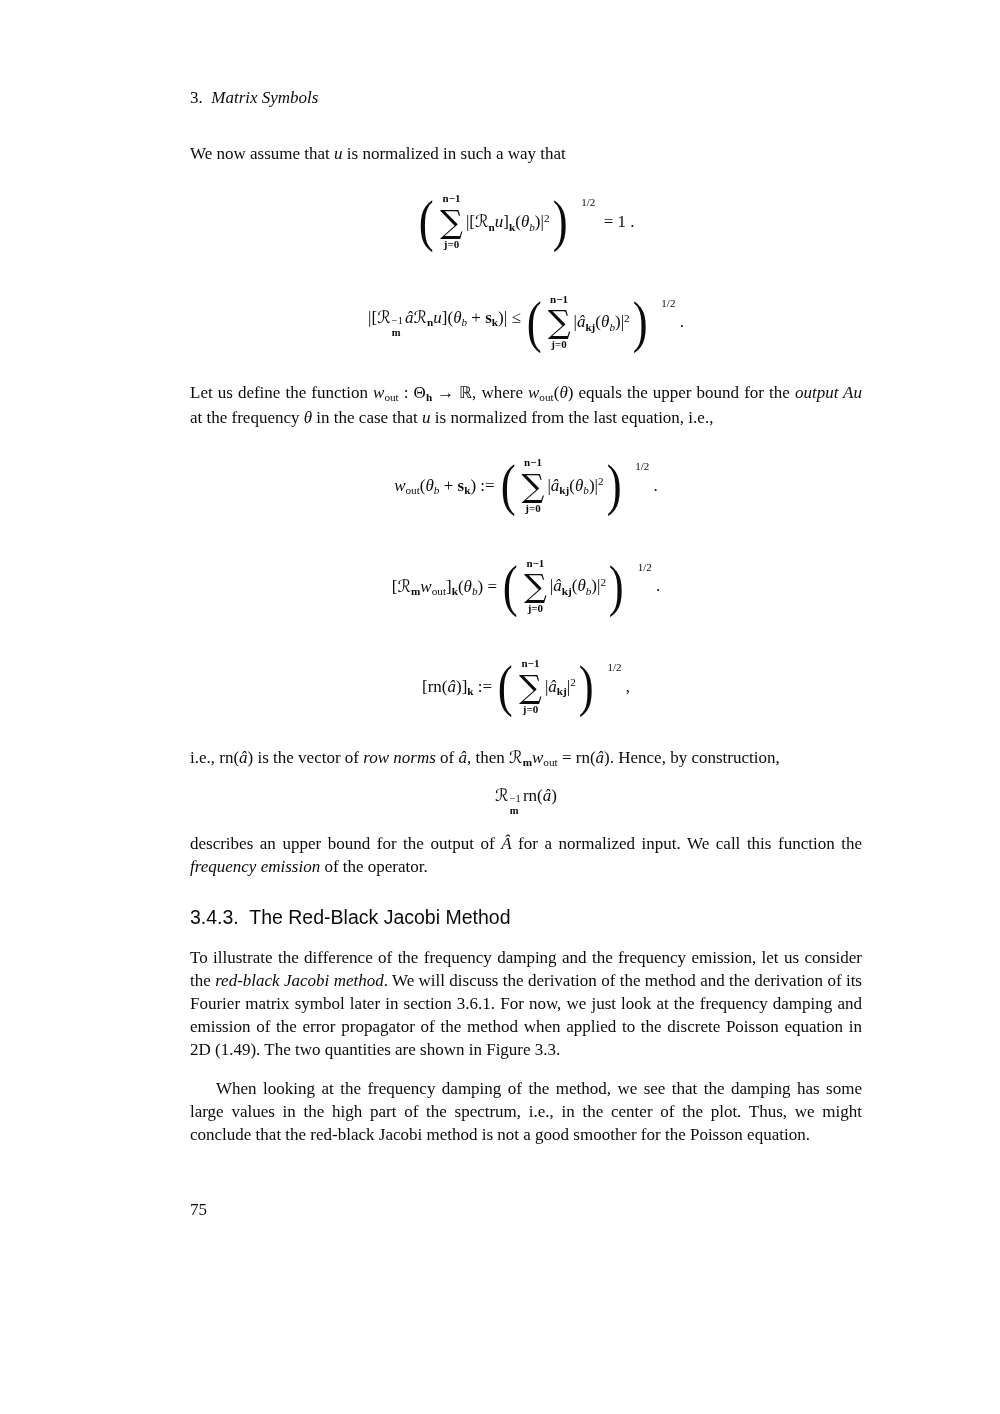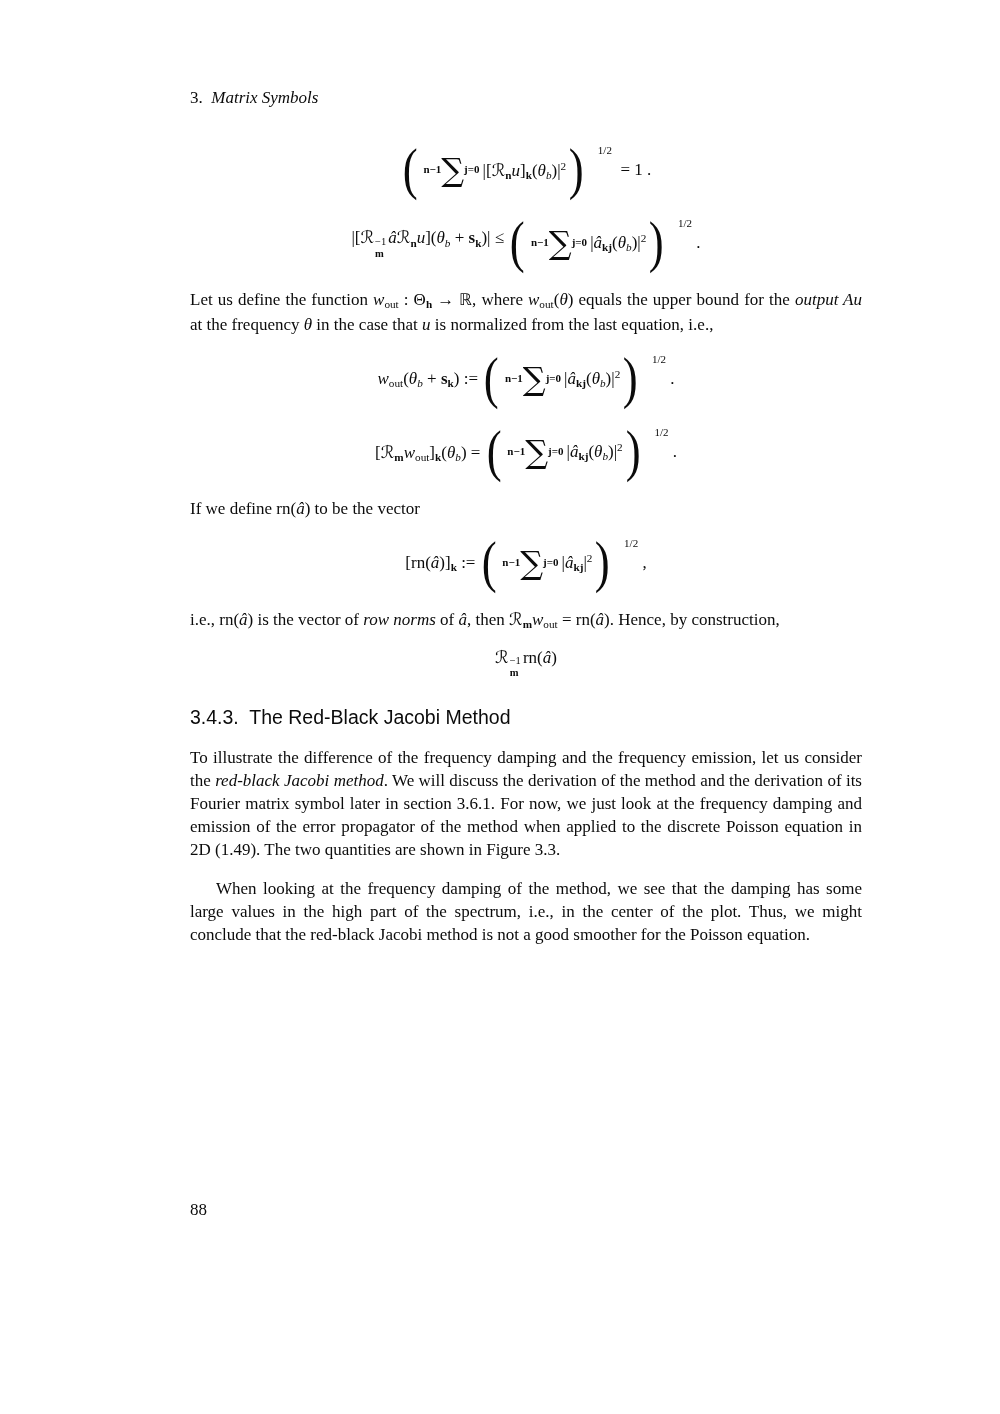--- a/index.html
+++ b/index.html
@@ -12,21 +12,21 @@
   .indent{text-indent:26px;}
   .t-it{font-style:italic;}
   .t-bf{font-weight:bold;}
   .t-cal{font-family:"DejaVu Serif","DejaVu Sans",serif;}
   .t-bb{font-family:"DejaVu Sans","DejaVu Serif",sans-serif;font-size:0.95em;}
   .t-sub{font-size:0.66em;position:relative;bottom:-0.3em;letter-spacing:0;}
   .t-sup{font-size:0.66em;position:relative;top:-0.5em;}
   .eq{display:flex;justify-content:center;align-items:center;font-size:17px;margin:15px 0 17px 0;}
   .eq .tok{white-space:pre;}
   .eq-simple{display:flex;justify-content:center;align-items:center;font-size:17px;margin:14px 0 16px 0;}
-  .sum{display:inline-flex;flex-direction:row;align-items:center;line-height:1;margin:12px 3px;}
+  .sum{display:inline-flex;flex-direction:column;align-items:center;line-height:1;margin:12px 3px;}
   .sum-upper,.sum-lower{font-size:11px;font-weight:bold;line-height:1.25;white-space:pre;}
   .sum-sigma{font-size:32px;line-height:1;font-family:"DejaVu Serif","DejaVu Sans",serif;}
   .bigp{font-size:56px;line-height:0.88;font-weight:400;display:inline-block;transform:scaleX(0.8);}
   .lparen-group{display:inline-flex;margin-right:1px;}
   .rparen-group{display:inline-flex;align-items:flex-start;margin-left:1px;}
   .paren-exp{font-size:11px;position:relative;top:-1px;margin-left:12px;}
   .stack{display:inline-flex;flex-direction:column;align-items:flex-start;font-size:0.62em;
          line-height:1.15;position:relative;top:0.12em;margin:0 2px 0 1px;}
   .stack-sub{font-weight:bold;}
   .section-heading{font-family:"Liberation Sans","DejaVu Sans",sans-serif;font-weight:normal;
@@ -34,20 +34,21 @@
   .page-number{position:absolute;left:190px;top:1200px;font-size:17px;}
 </style>
 </head>
 <body>
 
 <div class="page">
   <div class="content">
 
     <div class="running-header"><span>3.&nbsp; </span><span class="t-it">Matrix Symbols</span></div>
 
+    <p class="para"><span>We now assume that </span><span class="t-it">u</span><span> is normalized in such a way that</span></p>
 
     <div class="eq">
       <span class="tok"></span>
       <span class="lparen-group">
           <span class="bigp">(</span>
         </span>
       <span class="sum">
         <span class="sum-upper"><span class="t-bf">n−1</span></span>
         <span class="sum-sigma">∑</span>
         <span class="sum-lower"><span class="t-bf">j=0</span></span>
@@ -111,21 +112,20 @@
         <span class="sum-lower"><span class="t-bf">j=0</span></span>
       </span>
       <span class="tok"><span>|</span><span class="t-it">â</span><span class="t-sub t-bf">kj</span><span>(</span><span class="t-it">θ</span><span class="t-sub t-it">b</span><span>)|</span><span class="t-sup">2</span></span>
       <span class="rparen-group">
         <span class="bigp">)</span>
         <span class="paren-exp">1/2</span>
       </span>
       <span class="tok"><span> .</span></span>
     </div>
 
-    <p class="para"><span>If we define rn(</span><span class="t-it">â</span><span>) to be the vector</span></p>
 
     <div class="eq">
       <span class="tok"><span>[rn(</span><span class="t-it">â</span><span>)]</span><span class="t-sub t-bf">k</span><span> := </span></span>
       <span class="lparen-group">
           <span class="bigp">(</span>
         </span>
       <span class="sum">
         <span class="sum-upper"><span class="t-bf">n−1</span></span>
         <span class="sum-sigma">∑</span>
         <span class="sum-lower"><span class="t-bf">j=0</span></span>
@@ -140,22 +140,23 @@
 
     <p class="para"><span>i.e., rn(</span><span class="t-it">â</span><span>) is the vector of </span><span class="t-it">row norms</span><span> of </span><span class="t-it">â</span><span>, then </span><span class="t-cal">ℛ</span><span class="t-sub t-bf">m</span><span class="t-it">w</span><span class="t-sub">out</span><span> = rn(</span><span class="t-it">â</span><span>). Hence, by construction,</span></p>
 
     <div class="eq-simple">
       <span class="tok"><span class="t-cal">ℛ</span><span class="stack">
             <span class="stack-sup">−1</span>
             <span class="stack-sub">m</span>
           </span><span>rn(</span><span class="t-it">â</span><span>)</span></span>
     </div>
 
+    <p class="para"><span>describes an upper bound for the output of </span><span class="t-it">Â</span><span> for a normalized input. We call this function the </span><span class="t-it">frequency emission</span><span> of the operator.</span></p>
 
     <h2 class="section-heading">3.4.3.&nbsp; The Red-Black Jacobi Method</h2>
 
     <p class="para"><span>To illustrate the difference of the frequency damping and the frequency emission, let us consider the </span><span class="t-it">red-black Jacobi method</span><span>. We will discuss the derivation of the method and the derivation of its Fourier matrix symbol later in section 3.6.1. For now, we just look at the frequency damping and emission of the error propagator of the method when applied to the discrete Poisson equation in 2D (1.49). The two quantities are shown in Figure 3.3.</span></p>
     <p class="para indent"><span>When looking at the frequency damping of the method, we see that the damping has some large values in the high part of the spectrum, i.e., in the center of the plot. Thus, we might conclude that the red-black Jacobi method is not a good smoother for the Poisson equation.</span></p>
 
   </div>
 
-  <div class="page-number">88</div>
+  <div class="page-number">75</div>
 </div>
 
 </body></html>

